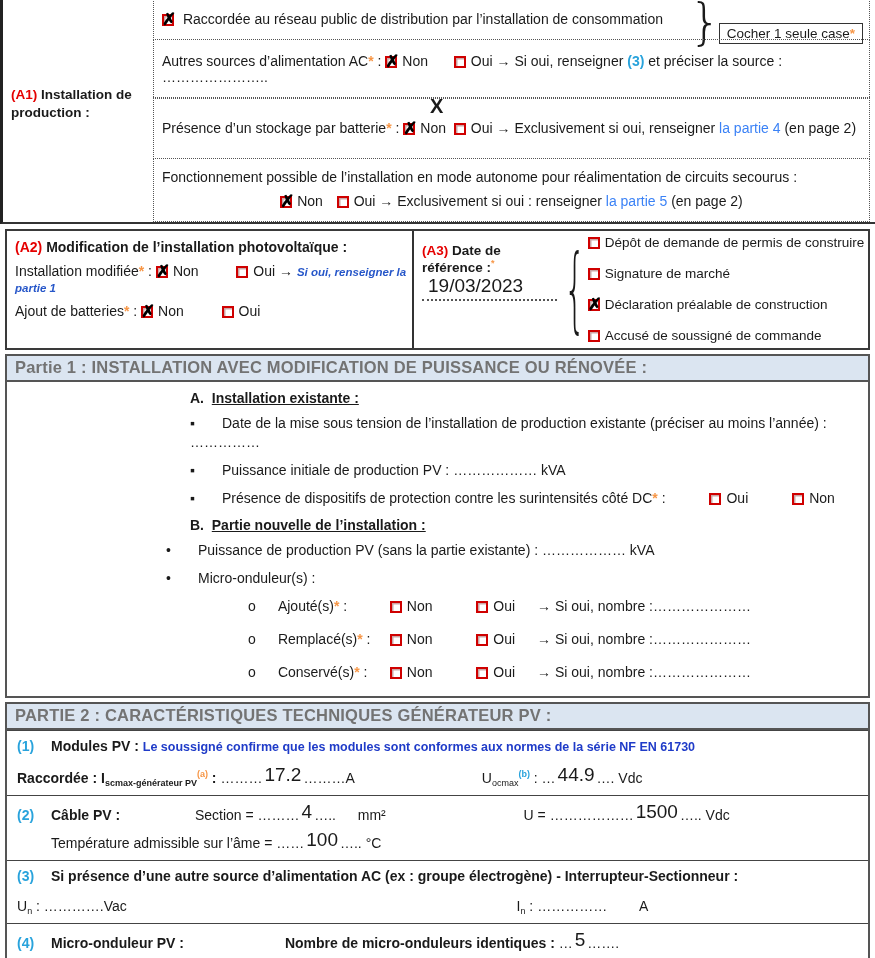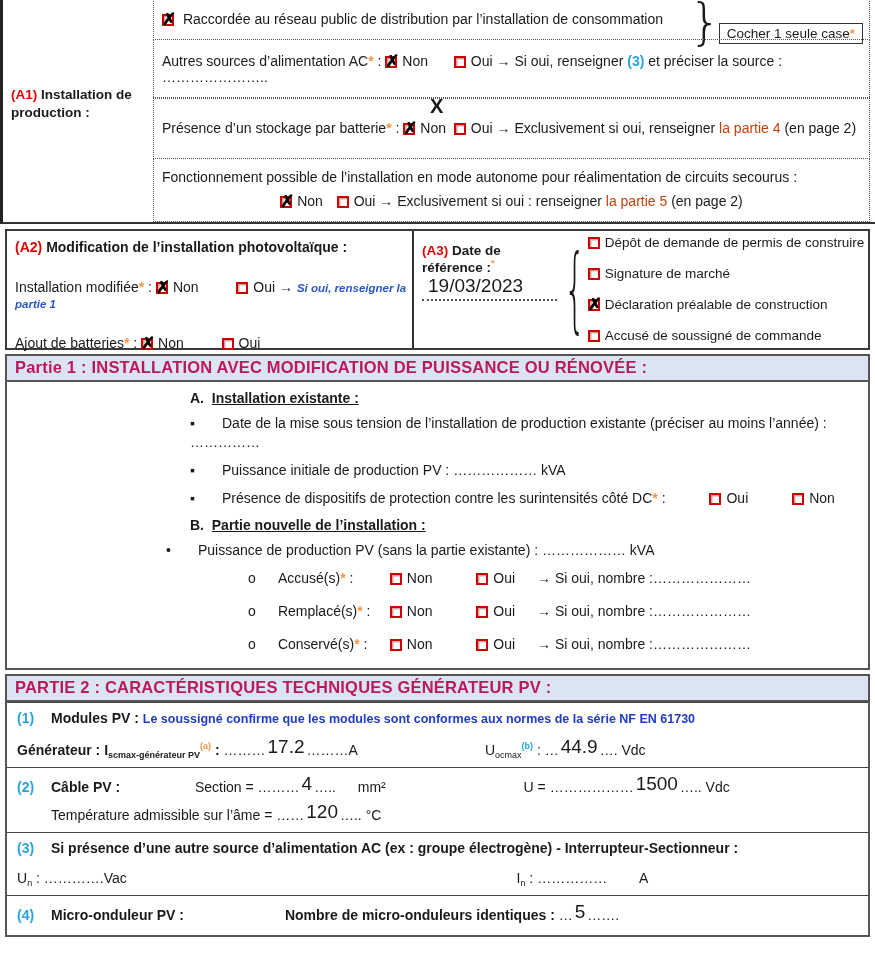--- a/index.html
+++ b/index.html
@@ -5,21 +5,21 @@
   * { box-sizing: border-box; }
   html,body { margin:0; padding:0; }
   body {
     width:875px; height:958px; background:#fff; color:#1a1a1a;
     font-family:"Liberation Sans", sans-serif; font-size:14px;
     position:relative; overflow:hidden;
   }
   .bold { font-weight:bold; }
   .red  { color:#e50000; font-weight:bold; }
   .ref  { color:#29a3dc; font-weight:bold; }
-  .org  { color:#c2410c;text-align:center; }
+  .org  { color:#3b82f6;text-align:center; }
   .star { color:#F79646; font-weight:bold; }
   .blueb{ color:#1f3bc8; font-weight:bold; }
   .bluei{ color:#2757c9; font-style:italic; }
   .u    { text-decoration:underline; }
   .sub  { font-size:9px; vertical-align:-3px; }
   .sup  { font-size:9px; vertical-align:6px; font-weight:bold; }
   .fill { font-size:19px; font-family:"Liberation Sans",sans-serif; position:relative; top:-2px; margin:0 2px; }
   
   .cb { display:inline-block; width:12px; height:12px; border:2px solid #cf0000; background:#fff;
         position:relative; vertical-align:-2px; margin:0 5px 0 0;
@@ -31,29 +31,29 @@
   .a1-label { width:150px; padding:86px 2px 0 8px; font-weight:bold; font-size:13.5px; line-height:18px; }
   .a1-rows { flex:1; display:flex; flex-direction:column; margin-right:5px; }
   .a1row { border:1.6px dotted #555; margin-top:-1.6px; padding:7px 8px; position:relative; }
   .a1row .ln { line-height:26px; }
   .notebox { position:absolute; right:6px; top:24px; border:1.6px solid #333; padding:2px 7px; font-size:13.5px; background:#fff; }
   .brace1 { position:absolute; right:148px; top:-6px; font-size:50px; font-weight:200; font-family:"DejaVu Sans",sans-serif; }
   .strayx { position:absolute; left:276px; top:-3px; font-size:20px; font-weight:600; }
   
   .a2a3 { border:2px solid #3a3a3a; margin:5px 5px 0 5px; display:flex; height:121px; }
   .a2 { width:405px; padding:8px 0 0 8px; }
-  .a2 .line { margin-top:24px; }
+  .a2 .line { margin-top:8px; }
   .a3 { border-left:2px solid #333; padding:12px 0 0 8px; width:150px; }
   .datewrap { border-bottom:2px dotted #555; width:135px; padding-left:4px; margin-top:2px; }
   .a3opts { flex:1; display:flex; align-items:center; }
   .brace2 { font-size:34px; transform:scaleY(2.7); display:inline-block; font-weight:200; margin:0 2px; font-family:"DejaVu Sans",sans-serif; }
   .opts { display:flex; flex-direction:column; row-gap:16px; font-size:13.5px; }
   
   .block { border:2px solid #555; margin:4px 5px 0 5px; background:#fff; }
-  .bar { background:#dbe5f1; border-bottom:2px solid #555; color:#be185d; font-weight:bold;
+  .bar { background:#dbe5f1; border-bottom:2px solid #555; color:#737373; font-weight:bold;
          font-size:16.5px; padding:2px 8px 3px 8px; letter-spacing:.2px; }
   .p1c { padding:8px 10px 12px 183px; }
   .p1c .h { margin-bottom:8px; }
   .p1c .it { margin-bottom:9px; line-height:19px; }
   .p1c .mark { display:inline-block; width:32px; }
   .p1c .mk2 { display:inline-block; width:26px; margin-left:58px; }
   .sp { display:inline-block; width:40px; }
   .sp2 { display:inline-block; width:18px; }
   
   .p2row { border-top:1.8px solid #444; padding:7px 10px; }
@@ -142,24 +142,25 @@
   <div class="bar">Partie 1 : INSTALLATION AVEC MODIFICATION DE PUISSANCE OU RÉNOVÉE :</div>
   <div class="p1c">
     <div class="h"><span class="bold">A.</span>&nbsp;&nbsp;<span class="bold u">Installation existante :</span></div>
     <div class="it"><span class="mark">▪</span><span>Date de la mise sous tension de l’installation de production existante (préciser au moins l’année) : ……………</span></div>
     <div class="it"><span class="mark">▪</span><span>Puissance initiale de production PV : ……………… kVA</span></div>
     <div class="it"><span class="mark">▪</span><span>Présence de dispositifs de protection contre les surintensités côté DC</span><span class="star">*</span><span> :</span>
       <span class="sp"></span><span class="cb"></span><span>Oui</span>
       <span class="sp"></span><span class="cb"></span><span>Non</span></div>
     <div class="h"><span class="bold">B.</span>&nbsp;&nbsp;<span class="bold u">Partie nouvelle de l’installation :</span></div>
     <div class="it" style="margin-left:-24px"><span class="mark">•</span><span>Puissance de production PV (sans la partie existante) : ……………… kVA</span></div>
+    <div class="it" style="margin-left:-24px"><span class="mark">•</span><span>Micro-onduleur(s) :</span></div>
 
     <div class="it" style="margin-bottom:14px">
       <span class="mk2">o</span>
-      <span style="display:inline-block;width:108px"><span>Accusé(s)</span><span class="star">*</span><span> :  </span></span>
+      <span style="display:inline-block;width:108px"><span>Ajouté(s)</span><span class="star">*</span><span> :  </span></span>
       <span class="cb"></span><span>Non</span>
       <span class="sp"></span><span class="cb"></span><span>Oui</span>
       <span class="sp2"></span><span>→ Si oui, nombre :…………………</span>
     </div>
     <div class="it" style="margin-bottom:14px">
       <span class="mk2">o</span>
       <span style="display:inline-block;width:108px"><span>Remplacé(s)</span><span class="star">*</span><span> : </span></span>
       <span class="cb"></span><span>Non</span>
       <span class="sp"></span><span class="cb"></span><span>Oui</span>
       <span class="sp2"></span><span>→ Si oui, nombre :…………………</span>
@@ -173,38 +174,38 @@
     </div>
   </div>
 </div>
 
 <div class="block">
   <div class="bar">PARTIE 2 : CARACTÉRISTIQUES TECHNIQUES GÉNÉRATEUR PV :</div>
 
   <div class="p2row">
     <div><span class="tag">(1)</span><span class="bold">Modules PV : </span><span class="blueb" style="font-size:12.5px">Le soussigné confirme que les modules sont conformes aux normes de la série NF EN 61730</span></div>
     <div style="margin-top:12px">
-      <span class="bold">Générateur : I</span><sub class="sub bold">scmax-générateur PV</sub><sup class="sup star">(a)</sup><span class="bold"> : </span>
+      <span class="bold">Raccordée : I</span><sub class="sub bold">scmax-générateur PV</sub><sup class="sup star">(a)</sup><span class="bold"> : </span>
       <span>………</span><span class="fill">17.2</span><span>………</span><span>A</span>
       <span class="sp" style="width:120px"></span>
       <span>U</span><sub class="sub">ocmax</sub><sup class="sup ref">(b)</sup><span> : </span>
       <span>…</span><span class="fill">44.9</span><span>….</span><span> Vdc</span>
     </div>
   </div>
 
   <div class="p2row">
     <div>
       <span class="tag">(2)</span><span class="bold" style="display:inline-block;width:140px">Câble PV :</span>
       <span>Section = </span><span>………</span><span class="fill">4</span><span>…..</span>
       <span class="sp2"></span><span>mm²</span>
       <span class="sp" style="width:130px"></span>
       <span>U = </span><span>………………</span><span class="fill">1500</span><span>…..</span><span> Vdc</span>
     </div>
     <div style="margin-top:6px;padding-left:34px">
-      <span>Température admissible sur l’âme = </span><span>……</span><span class="fill">120</span><span>…..</span><span> °C</span>
+      <span>Température admissible sur l’âme = </span><span>……</span><span class="fill">100</span><span>…..</span><span> °C</span>
     </div>
   </div>
 
   <div class="p2row">
     <div><span class="tag">(3)</span><span class="bold">Si présence d’une autre source d’alimentation AC (ex : groupe électrogène) -  Interrupteur-Sectionneur :</span></div>
     <div style="margin-top:14px">
       <span>U</span><sub class="sub">n</sub><span> : ………….Vac</span>
       <span class="sp" style="width:382px"></span>
       <span>I</span><sub class="sub">n</sub><span> : ……………</span>
       <span class="sp" style="width:28px"></span><span>A</span>

